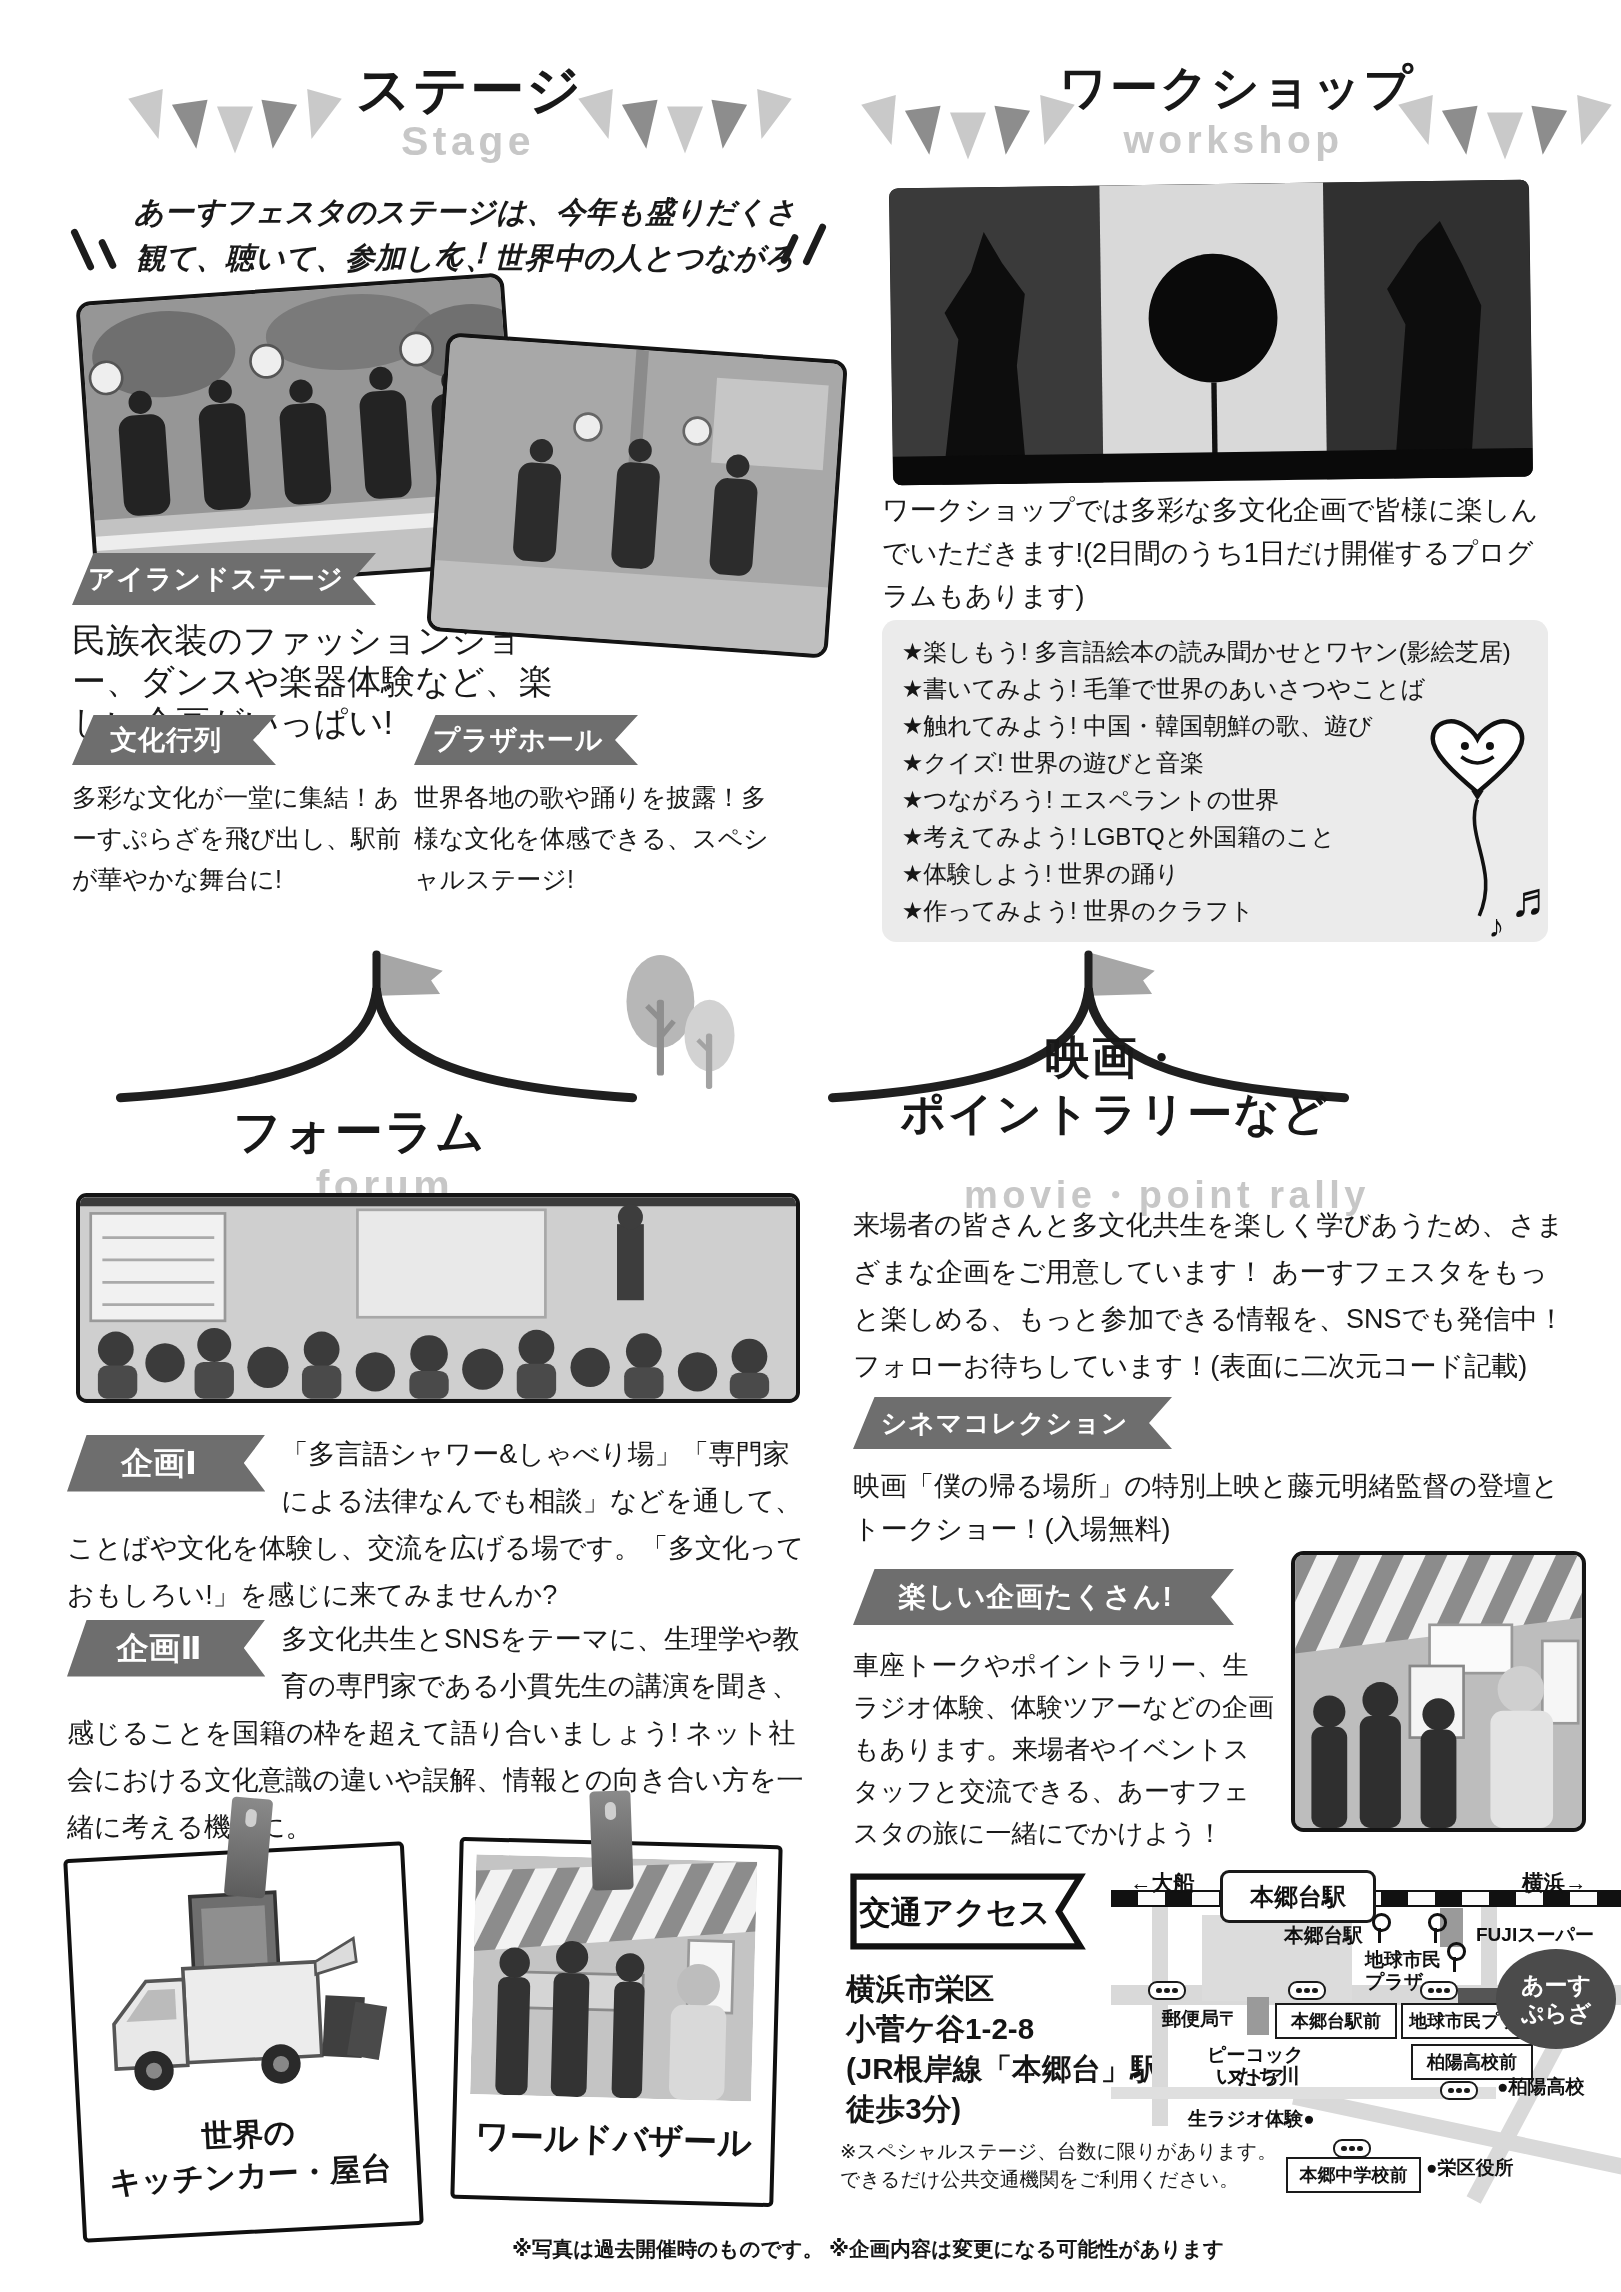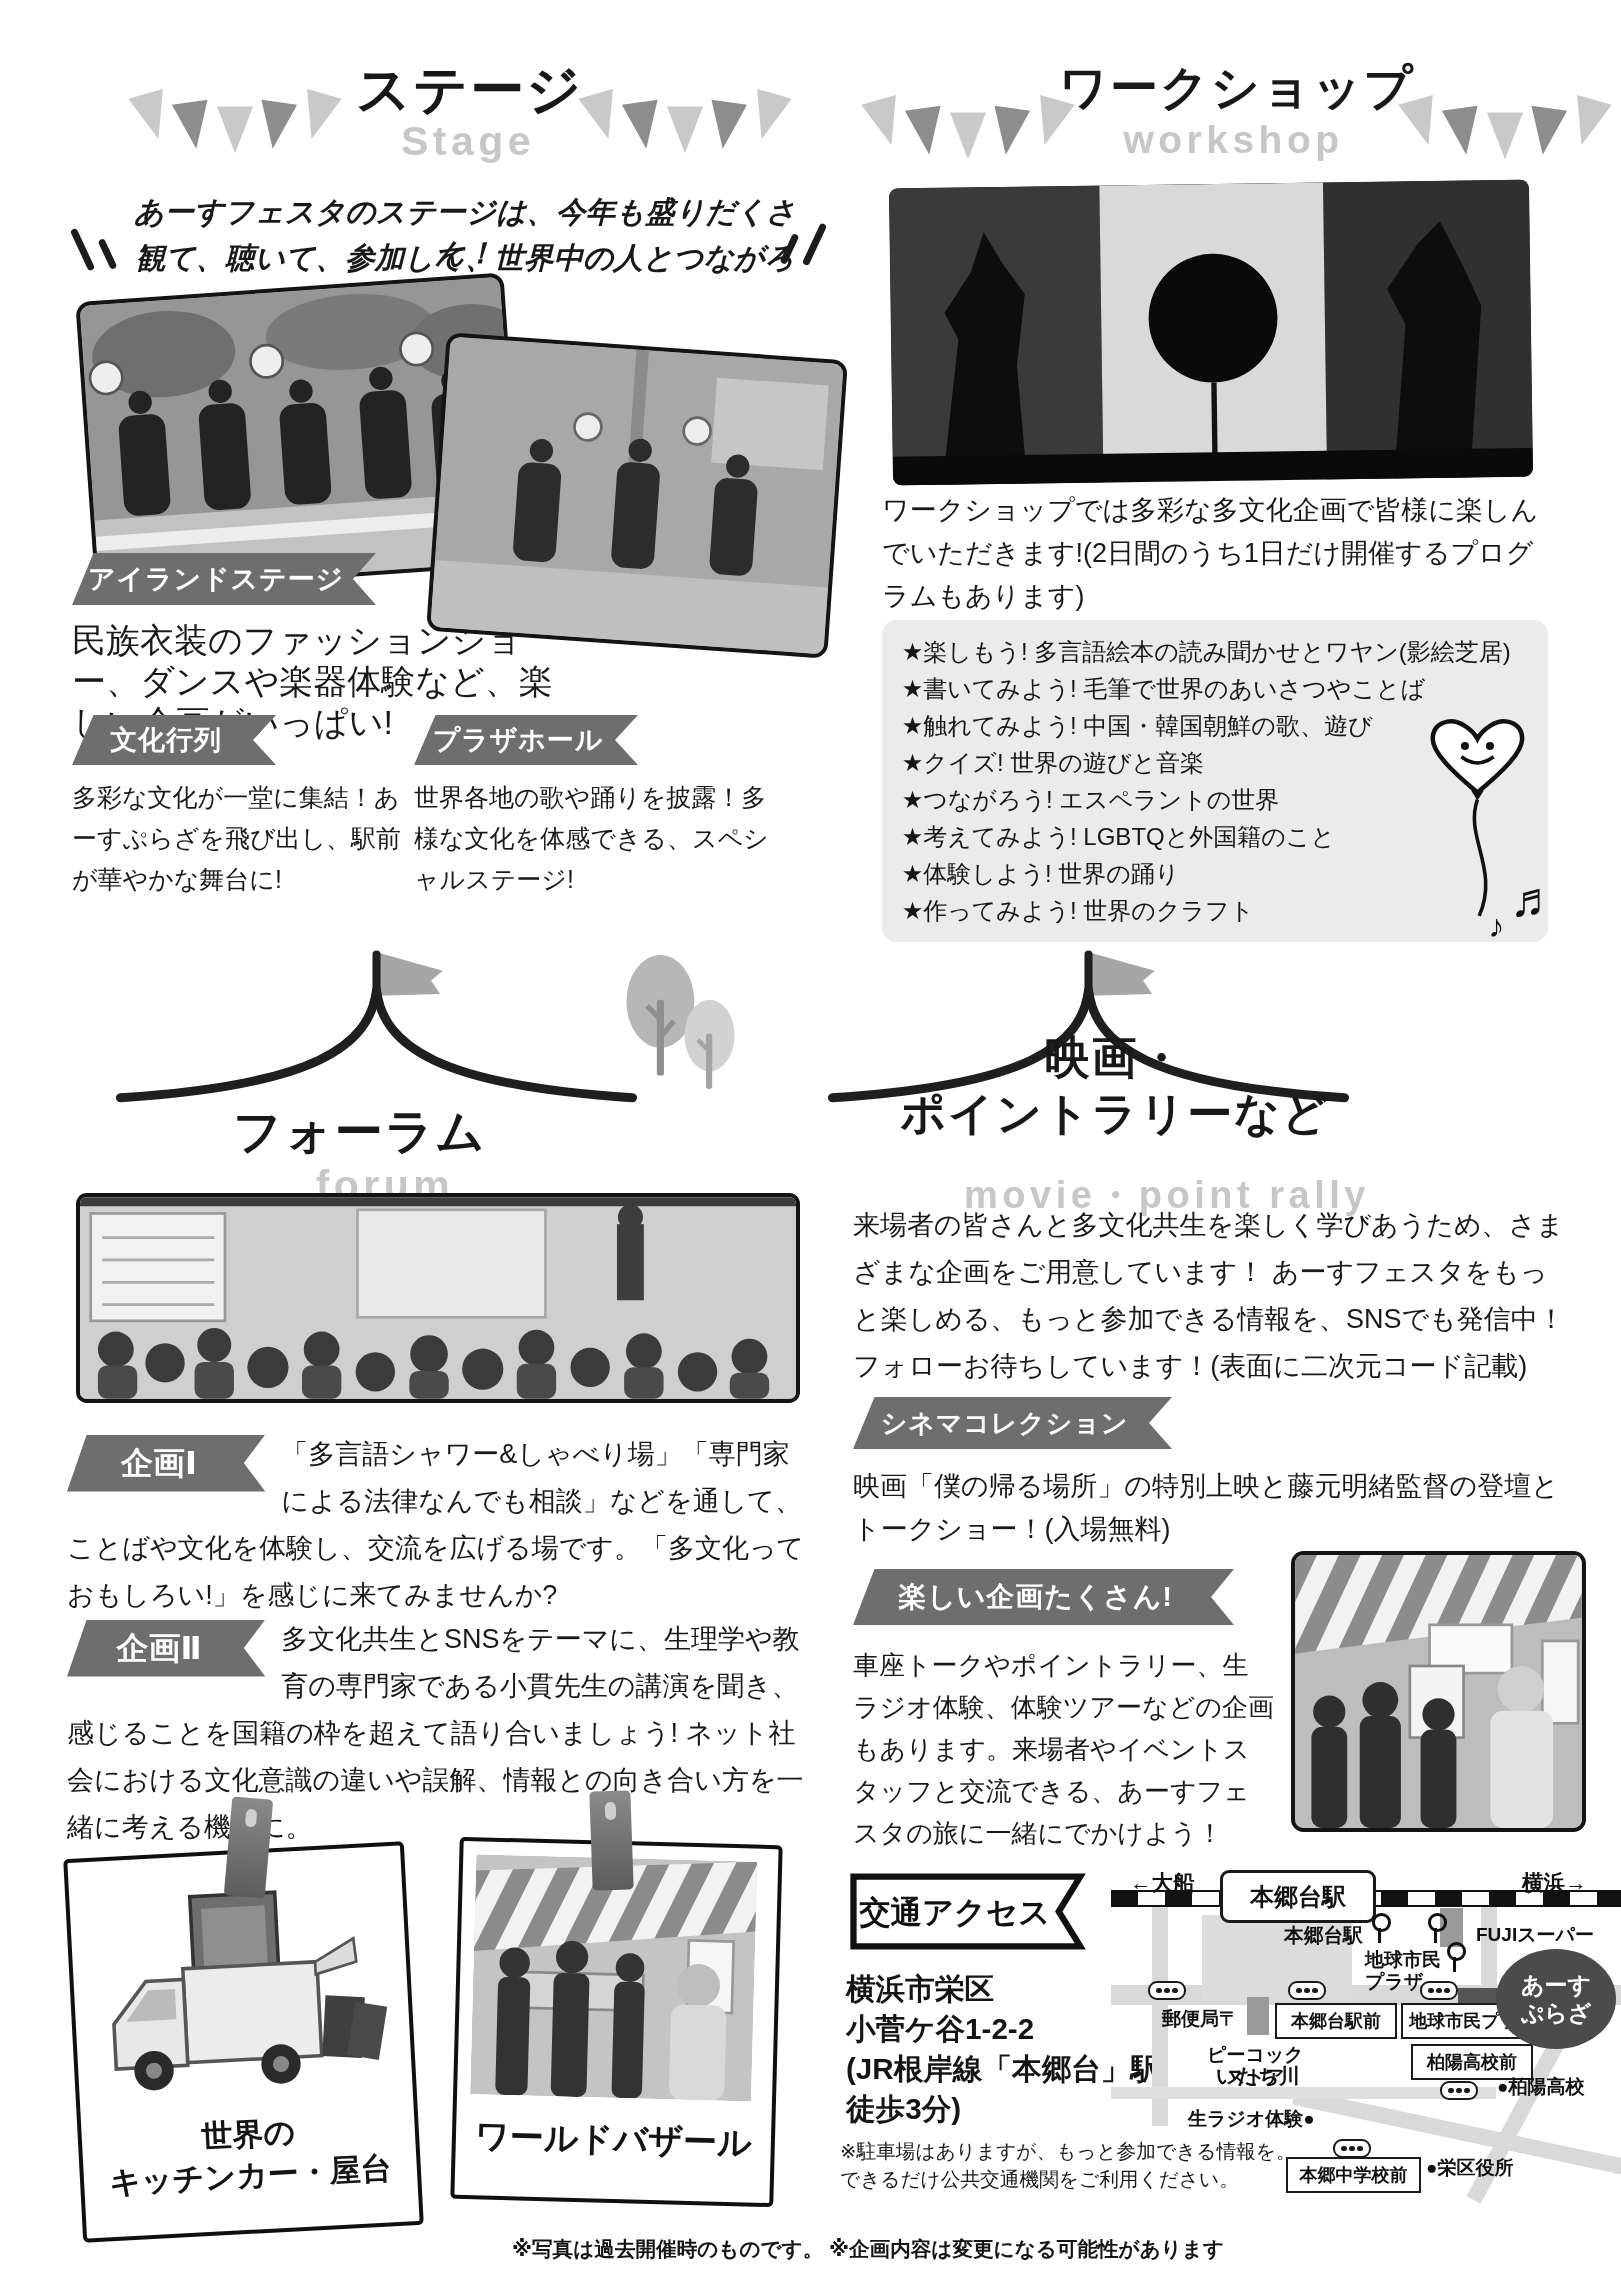--- a/index.html
+++ b/index.html
@@ -332,24 +332,24 @@
     <div class="pol-label" style="font-size:34px;margin-top:19.7px">ワールドバザール</div>
   </div>
 
   <div class="abs" style="left:849px;top:1872px;width:242px;height:79px">
     <svg width="242" height="79" viewBox="0 0 270 88">
       <polygon points="5,5 258,5 234,44 258,83 5,83" fill="#fff" stroke="#111" stroke-width="7" stroke-linejoin="miter"></polygon>
       <text x="118" y="57" text-anchor="middle" font-size="35" font-weight="bold" fill="#111">交通アクセス</text>
     </svg>
   </div>
   <div class="abs pre" style="left:846px;top:1969px;font-size:29.6px;line-height:40px;font-weight:700">横浜市栄区
-小菅ケ谷1-2-2
+小菅ケ谷1-2-8
 (JR根岸線「本郷台」駅
 徒歩3分)</div>
-  <div class="abs pre body-txt" style="left:840px;top:2137px;font-size:19.7px;line-height:28px">※駐車場はありますが、もっと参加できる情報を。
+  <div class="abs pre body-txt" style="left:840px;top:2137px;font-size:19.7px;line-height:28px">※スペシャルステージ、台数に限りがあります。
 できるだけ公共交通機関をご利用ください。</div>
 
   <div class="road" style="left:1152px;top:1902px;width:16px;height:224px"></div>
   <div class="road" style="left:1481px;top:1902px;width:16px;height:118px"></div>
   <div class="road" style="left:1111px;top:1985px;width:511px;height:19.7px"></div>
   <div class="road" style="left:1514px;top:2006px;width:16px;height:206px;transform:rotate(28deg)"></div>
   <div class="road" style="left:1290px;top:2124px;width:340px;height:16px;transform:rotate(12deg)"></div>
   <div class="road" style="left:1202px;top:1915px;width:150px;height:86px;background:#dcdcdc"></div>
   <div class="road" style="left:1111px;top:2087px;width:385px;height:11.6px;background:#dfdfdf"></div>
 

